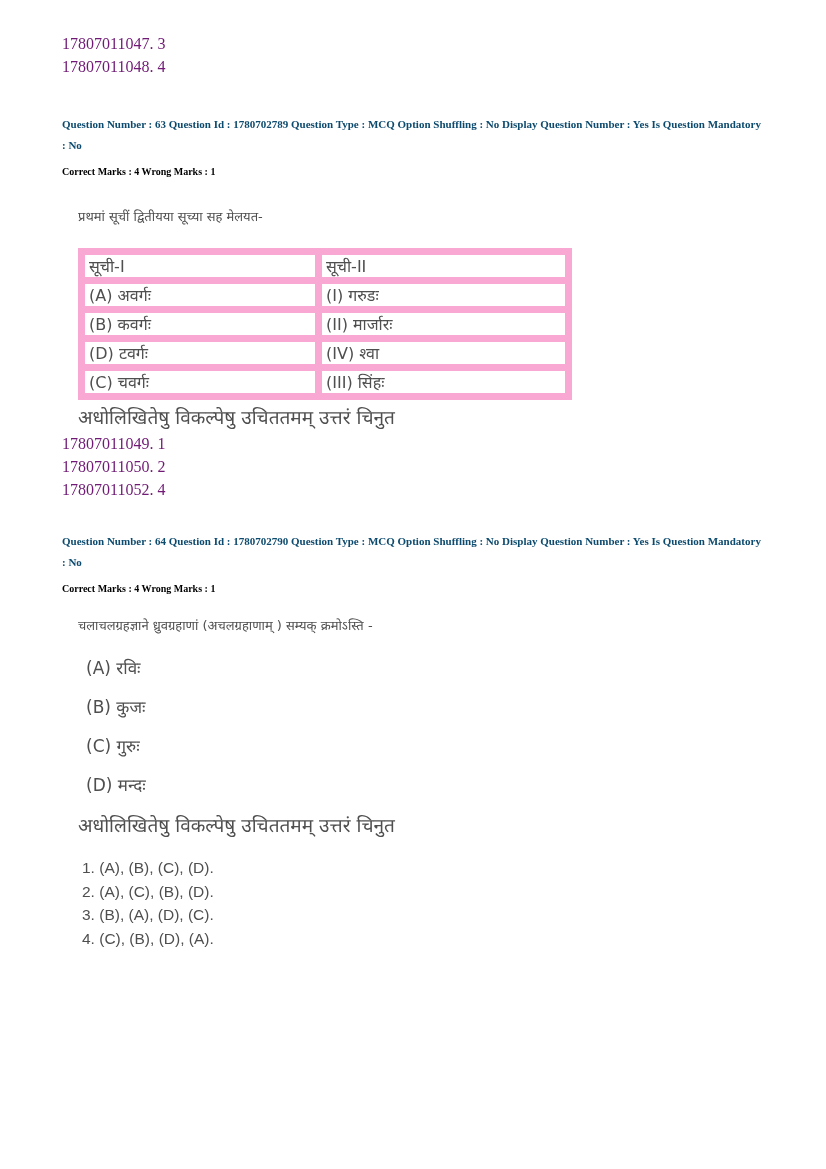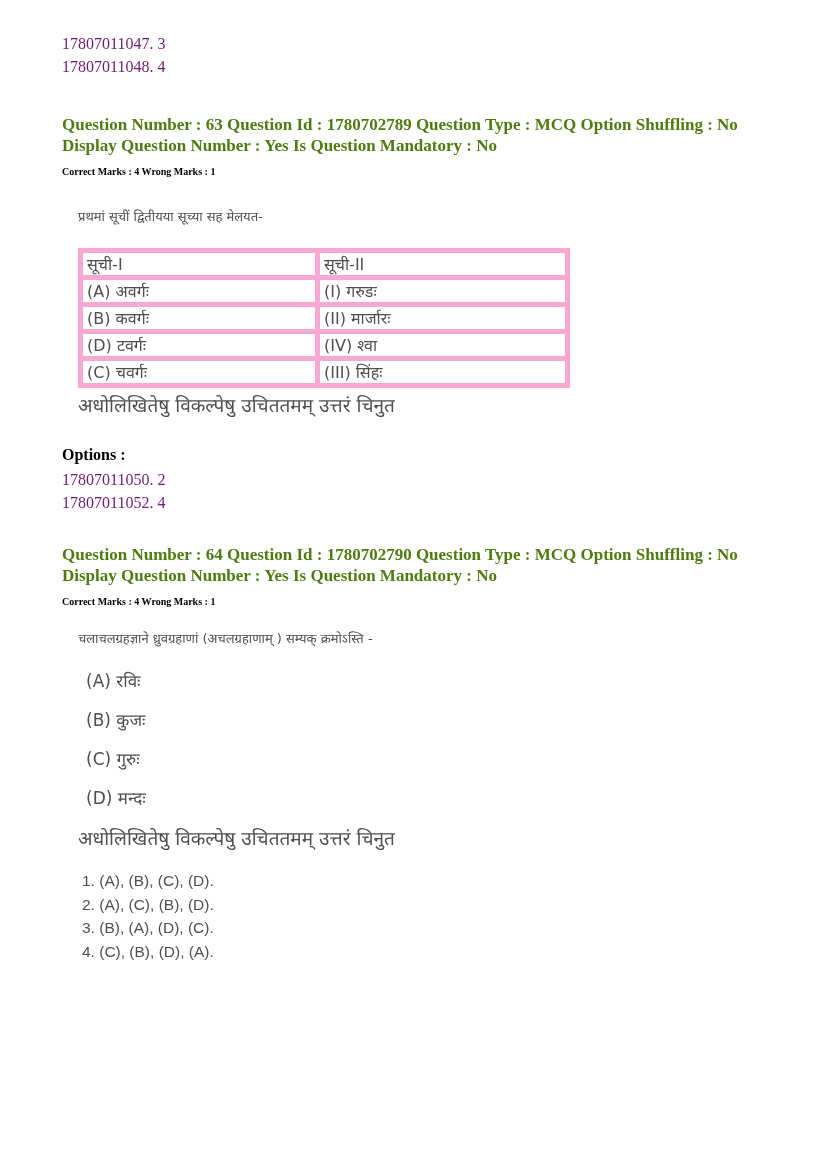--- a/index.html
+++ b/index.html
@@ -20,24 +20,24 @@
     font-family: "Liberation Serif", serif;
     font-size: 16px;
     line-height: 23px;
     color: #701a75;
   }
   
   .q-section { margin-top: 36px; }
   .q-header {
     font-family: "Liberation Serif", serif;
     font-weight: bold;
-    font-size: 17px;
+    font-size: 11px;
     line-height: 21px;
     width: 700px;
-    color: #4d7c0f;
+    color: #0c4a6e;
   }
   .q-marks {
     font-family: "Liberation Serif", serif;
     font-weight: bold;
     font-size: 10px;
     line-height: 21px;
     margin-top: 5px;
     color: #000000;
   }
   
@@ -52,21 +52,21 @@
     margin-top: 22px;
   }
   
   table.match-table {
     border-collapse: collapse;
     margin-top: 18px;
     table-layout: fixed;
     width: 487px;
   }
   table.match-table td {
-    border: 5px solid #f9a8d4;
+    border: 7px solid #f9a8d4;
     height: 26px;
     padding: 0 4px;
     font-family: "DejaVu Sans", sans-serif;
     font-size: 16px;
     color: #4f4f4f;
     vertical-align: middle;
     overflow: hidden;
     white-space: nowrap;
   }
   td.col-1 { width: 237px; }
@@ -148,22 +148,22 @@
             <td class="col-1">(C) चवर्गः</td>
             <td class="col-2">(III) सिंहः</td>
           </tr>
         </tbody>
       </table>
 
       <p class="instruction dev">अधोलिखितेषु विकल्पेषु उचिततमम् उत्तरं चिनुत</p>
 
     </div>
 
-    <p class="options-label">Options :</p>
     <div class="option-ids">
+      <p class="id-line">17807011049. 1</p>
       <p class="id-line">17807011050. 2</p>
       <p class="id-line">17807011052. 4</p>
     </div>
   </section>
 
   <section class="q-section" style="margin-top:30px;">
     <p class="q-header">Question Number : 64 Question Id : 1780702790 Question Type : MCQ Option Shuffling : No Display Question Number : Yes Is Question Mandatory : No</p>
     <p class="q-marks">Correct Marks : 4 Wrong Marks : 1</p>
 
     <div class="q-body">

